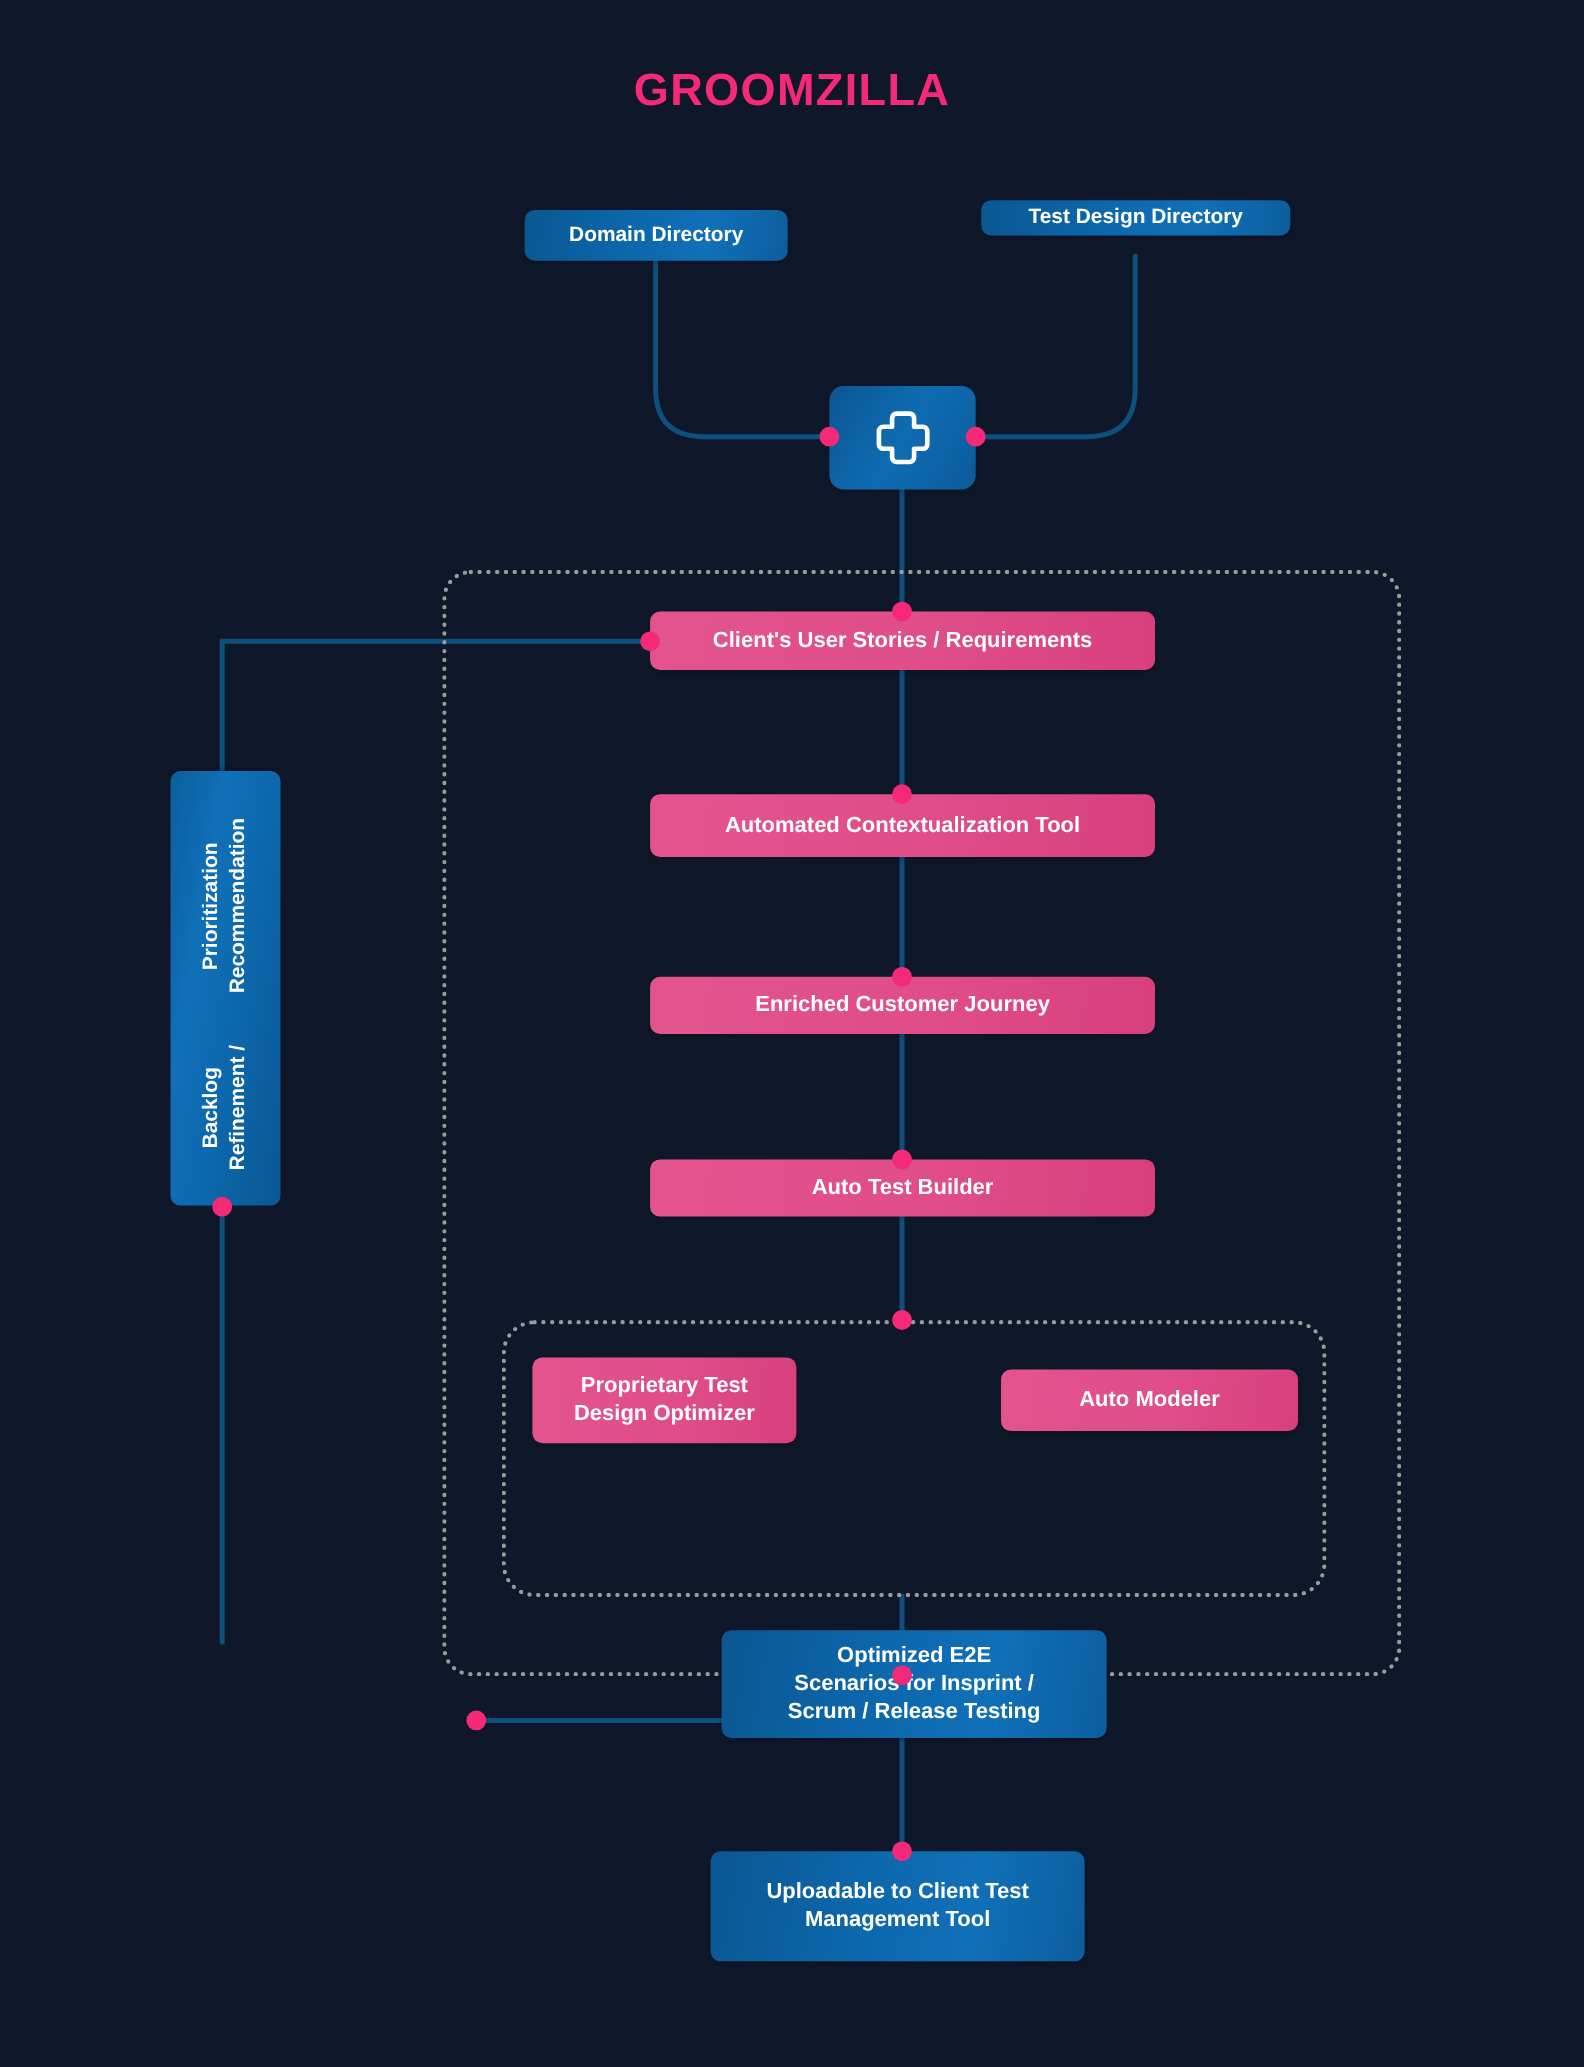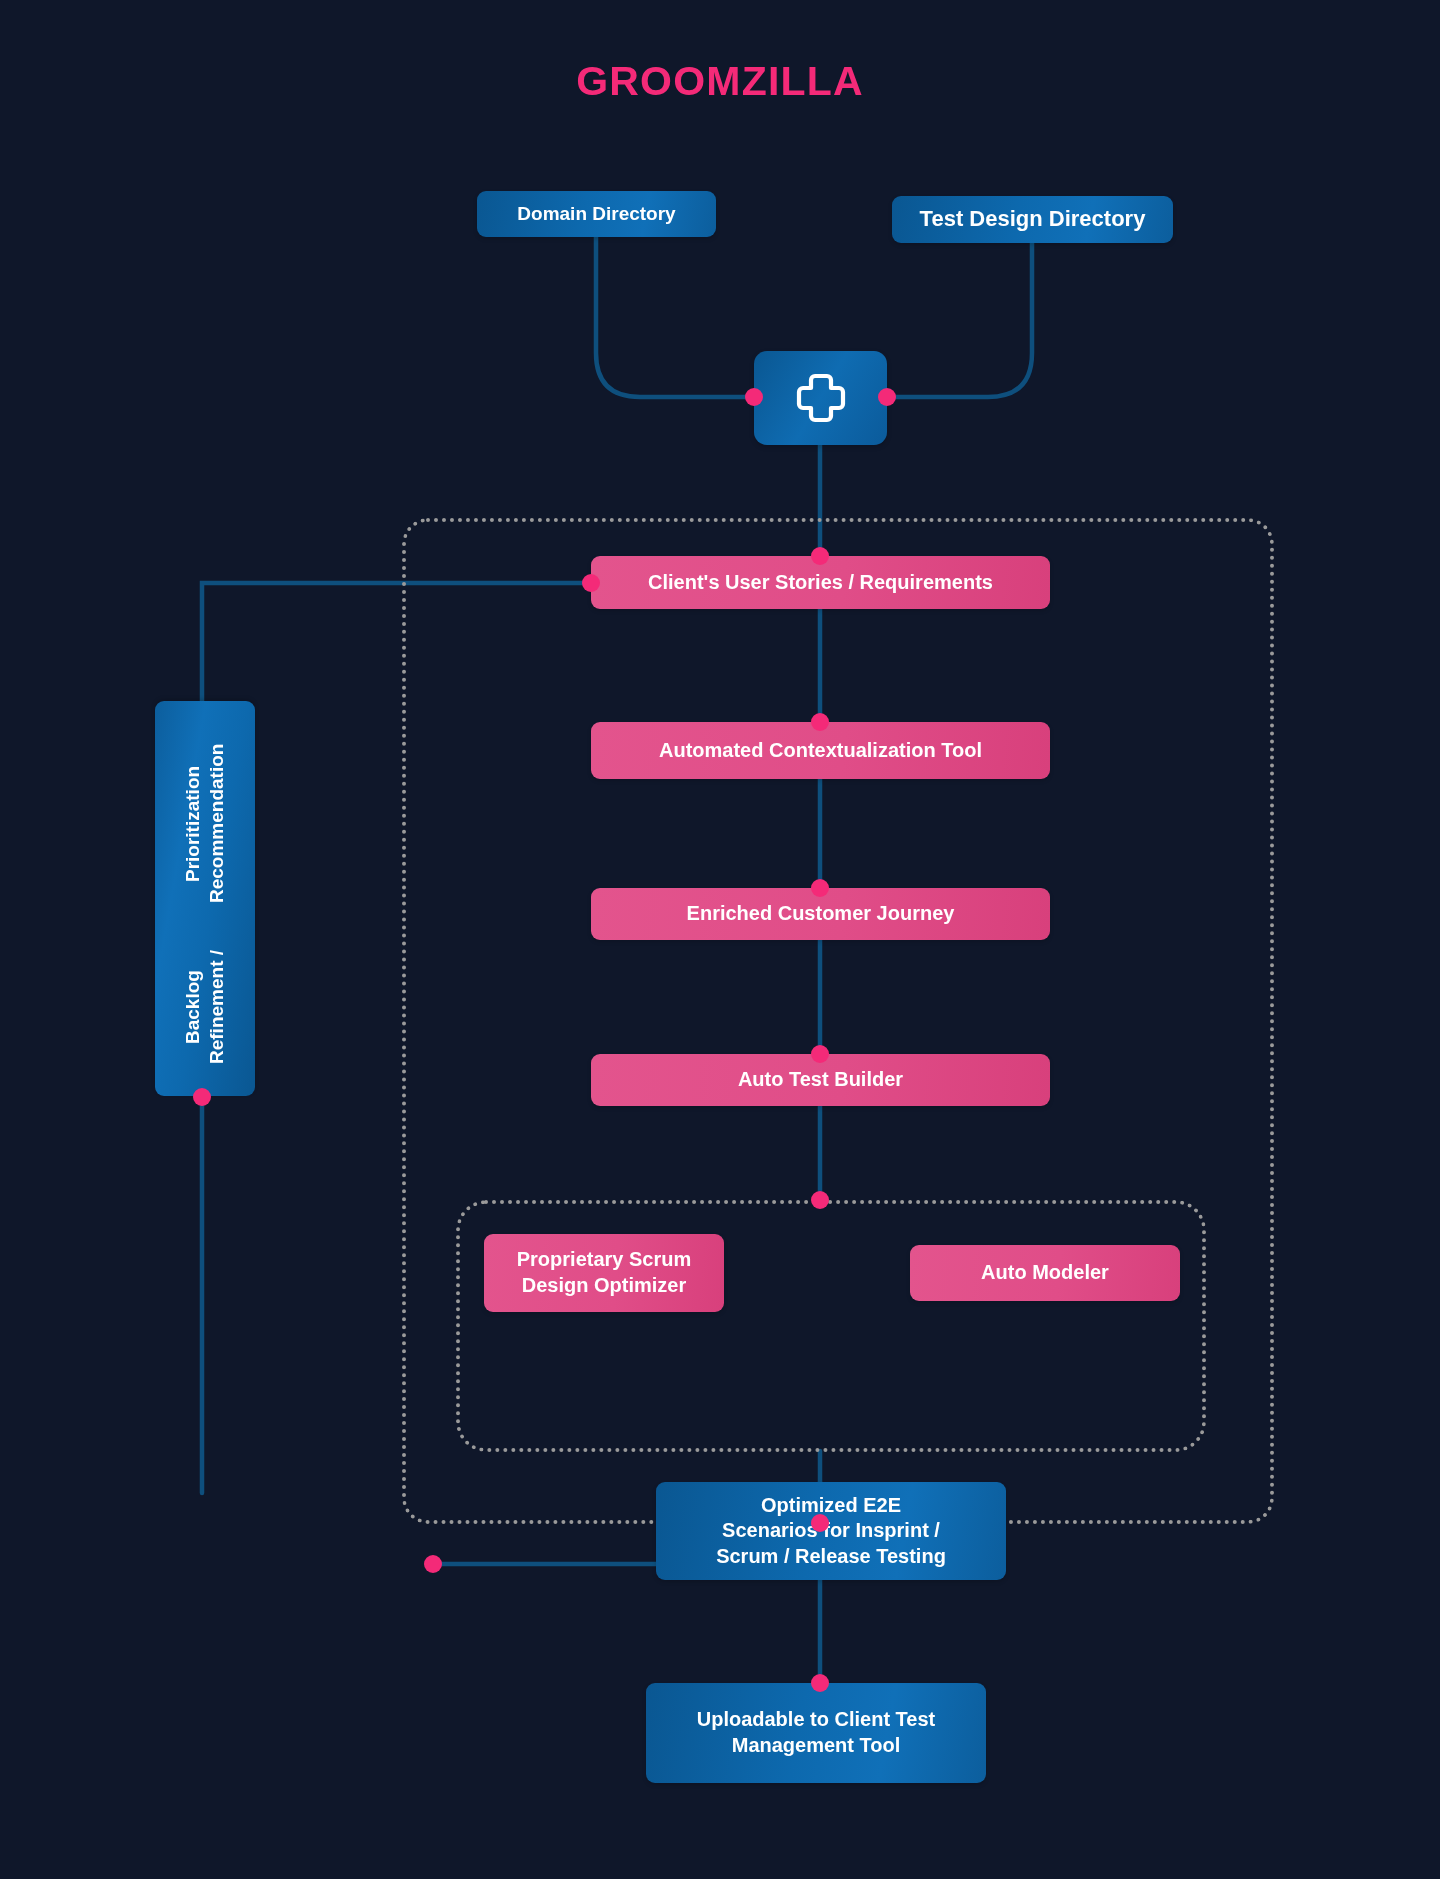--- a/index.html
+++ b/index.html
@@ -123,21 +123,21 @@
       <path d="M 202 1493 L 202 1096"></path>
 
       <path d="M 202 701 L 202 583 L 591 583"></path>
     </g>
   </svg>
 
   <div class="node blue" style="left:477px; top:191px; width:239px; height:46px; font-size:19px;justify-content:center;">
     <span>Domain Directory</span>
   </div>
 
-  <div class="node blue" style="left:892px; top:196px; width:281px; height:47px; font-size:22px;">
+  <div class="node blue" style="left:892px; top:182px; width:281px; height:32px; font-size:19px;">
     <span>Test Design Directory</span>
   </div>
 
   <div class="plus-node" style="left:754px; top:351px; width:133px; height:94px;">
     <svg width="64" height="64" viewBox="0 0 64 64">
       <path d="M26 10 h12 a4 4 0 0 1 4 4 v8 h8 a4 4 0 0 1 4 4 v12 a4 4 0 0 1 -4 4 h-8 v8 a4 4 0 0 1 -4 4 h-12 a4 4 0 0 1 -4 -4 v-8 h-8 a4 4 0 0 1 -4 -4 v-12 a4 4 0 0 1 4 -4 h8 v-8 a4 4 0 0 1 4 -4 z" fill="none" stroke="#ffffff" stroke-width="4.2" stroke-linejoin="round"></path>
     </svg>
   </div>
 
   <div class="dotted-box" style="left:402px; top:518px; width:872px; height:1006px;"></div>
@@ -154,21 +154,21 @@
 
   <div class="node pink" style="left:591px; top:888px; width:459px; height:52px; font-size:20px;">
     <span>Enriched Customer Journey</span>
   </div>
 
   <div class="node pink" style="left:591px; top:1054px; width:459px; height:52px; font-size:20px;">
     <span>Auto Test Builder</span>
   </div>
 
   <div class="node pink" style="left:484px; top:1234px; width:240px; height:78px; font-size:20px; flex-direction:column;">
-    <span>Proprietary Scrum</span>
+    <span>Proprietary Test</span>
     <span>Design Optimizer</span>
   </div>
 
   <div class="node pink" style="left:910px; top:1245px; width:270px; height:56px; font-size:20px;">
     <span>Auto Modeler</span>
   </div>
 
   <div class="node blue vertical" style="left:155px; top:701px; width:100px; height:395px; font-size:19px; flex-direction:row; padding:14px 4px;">
     <span>Backlog Refinement /</span>
     <span>Prioritization Recommendation</span>

